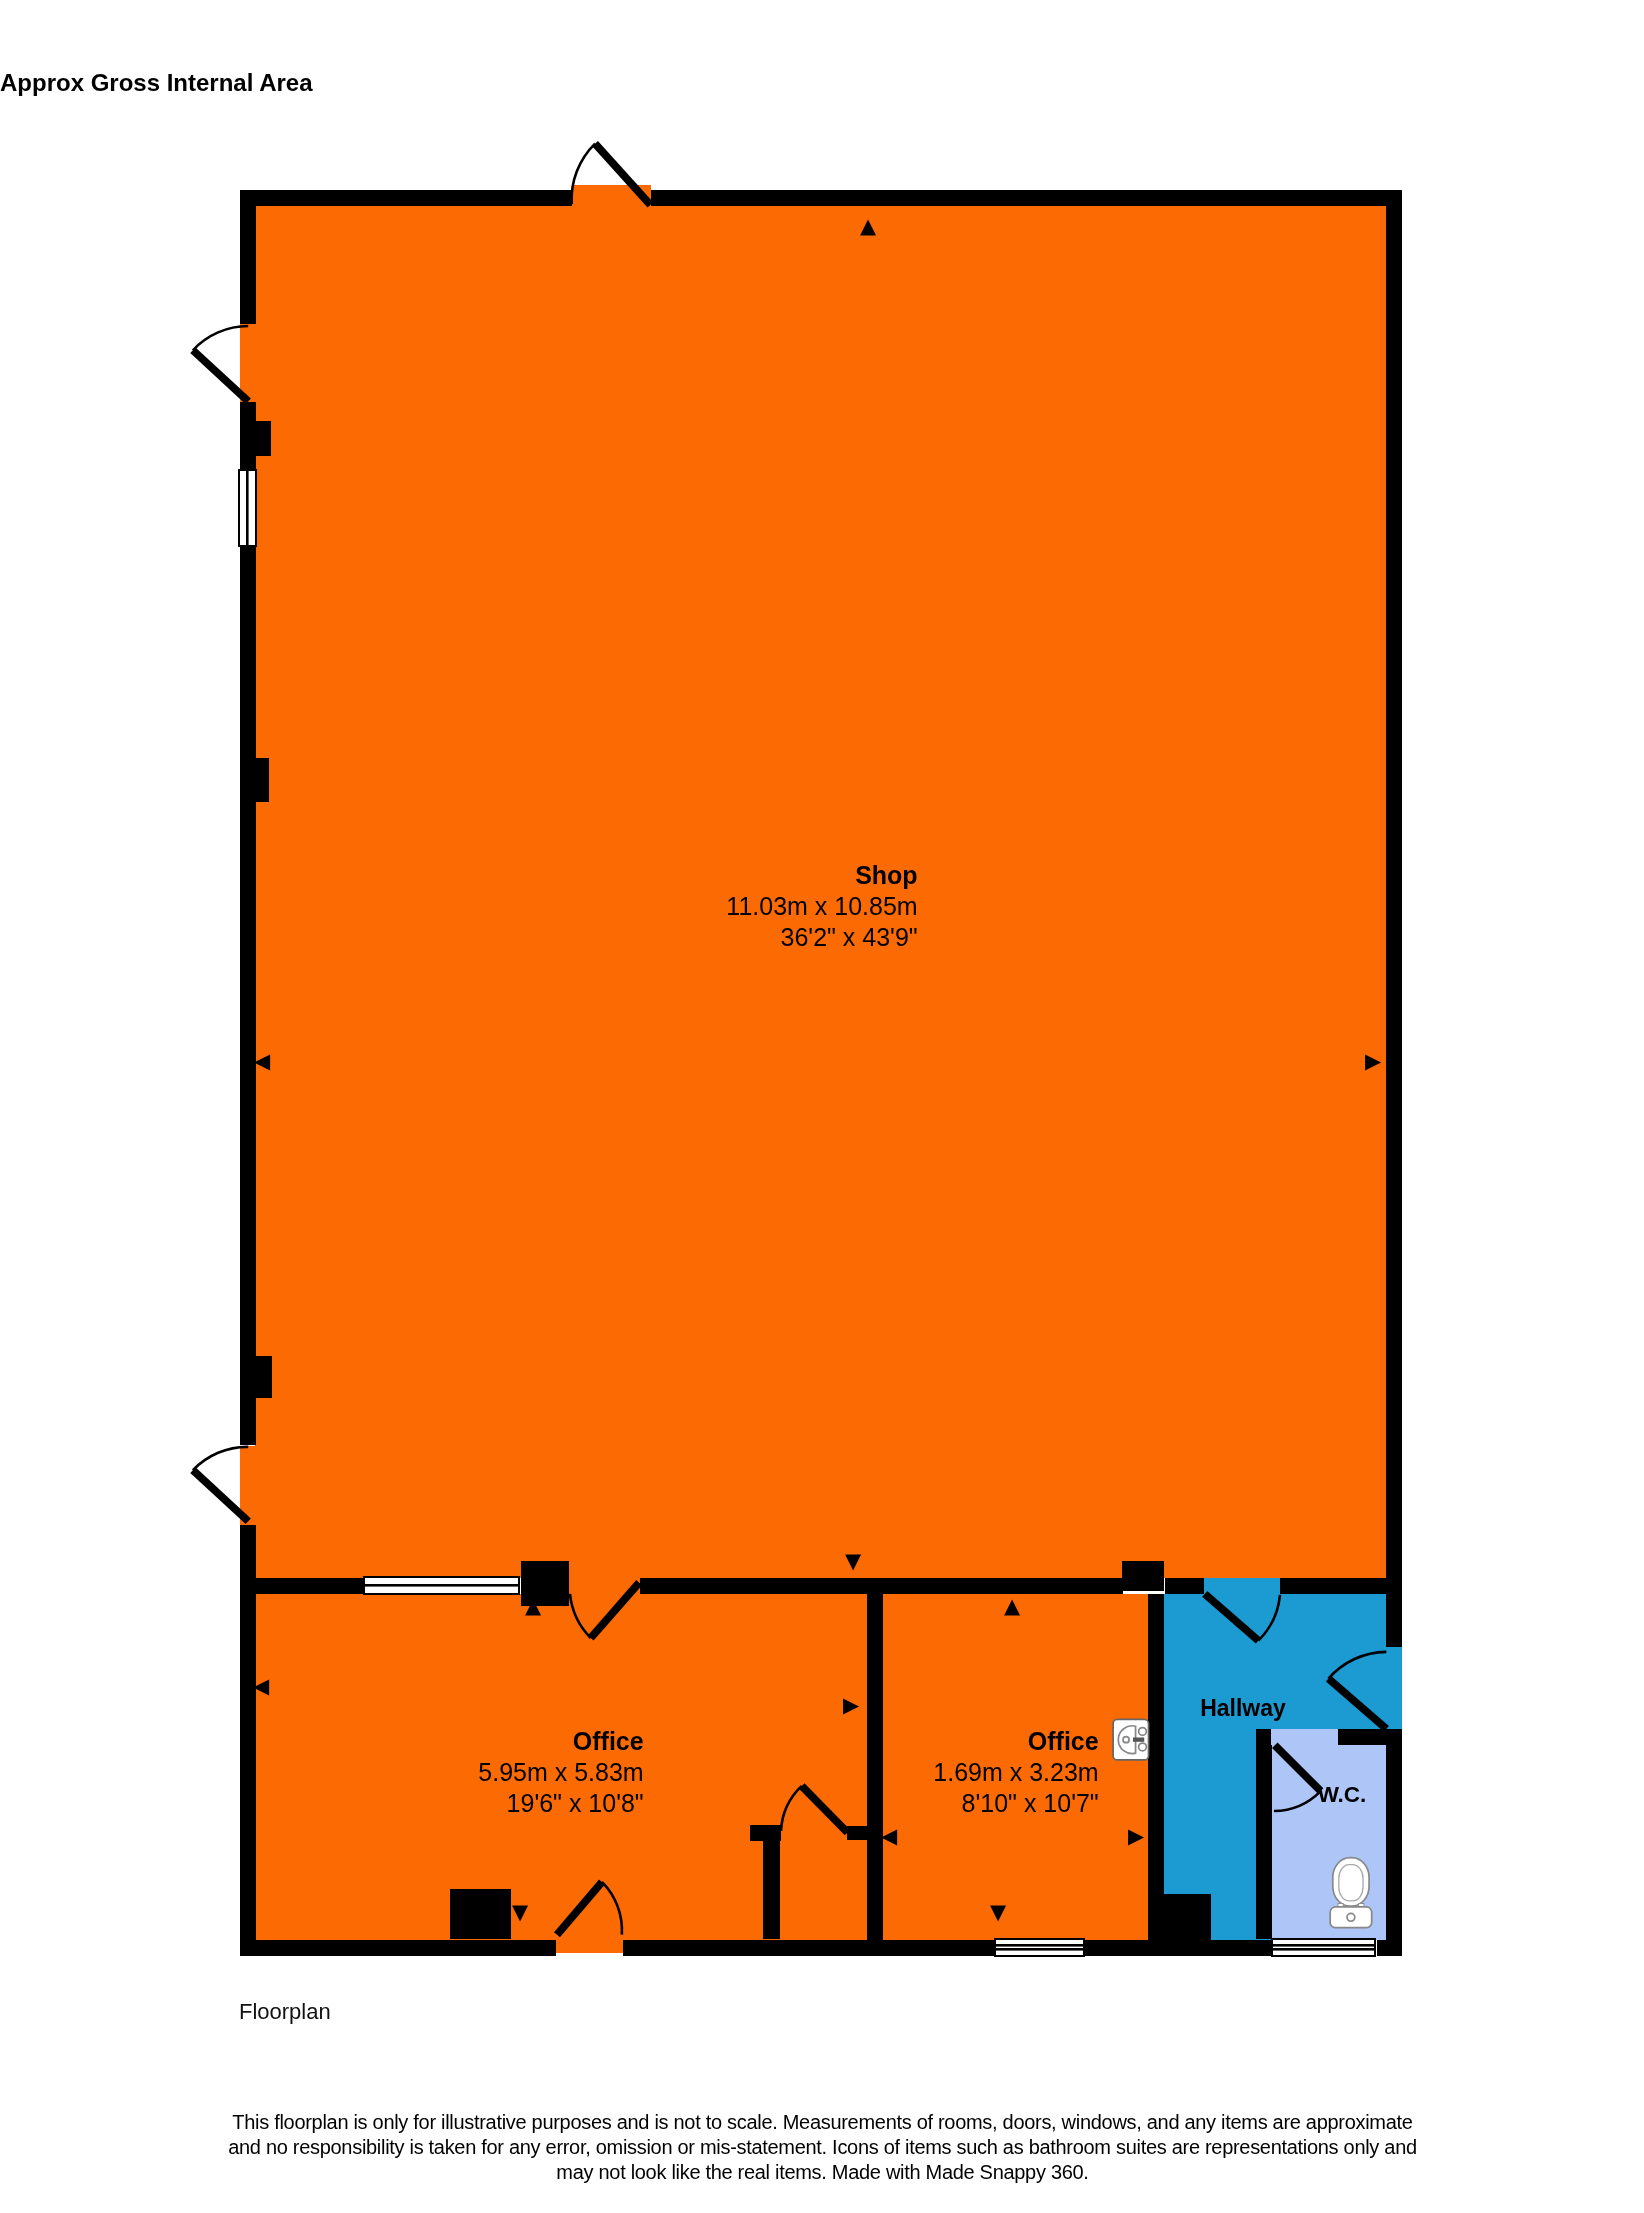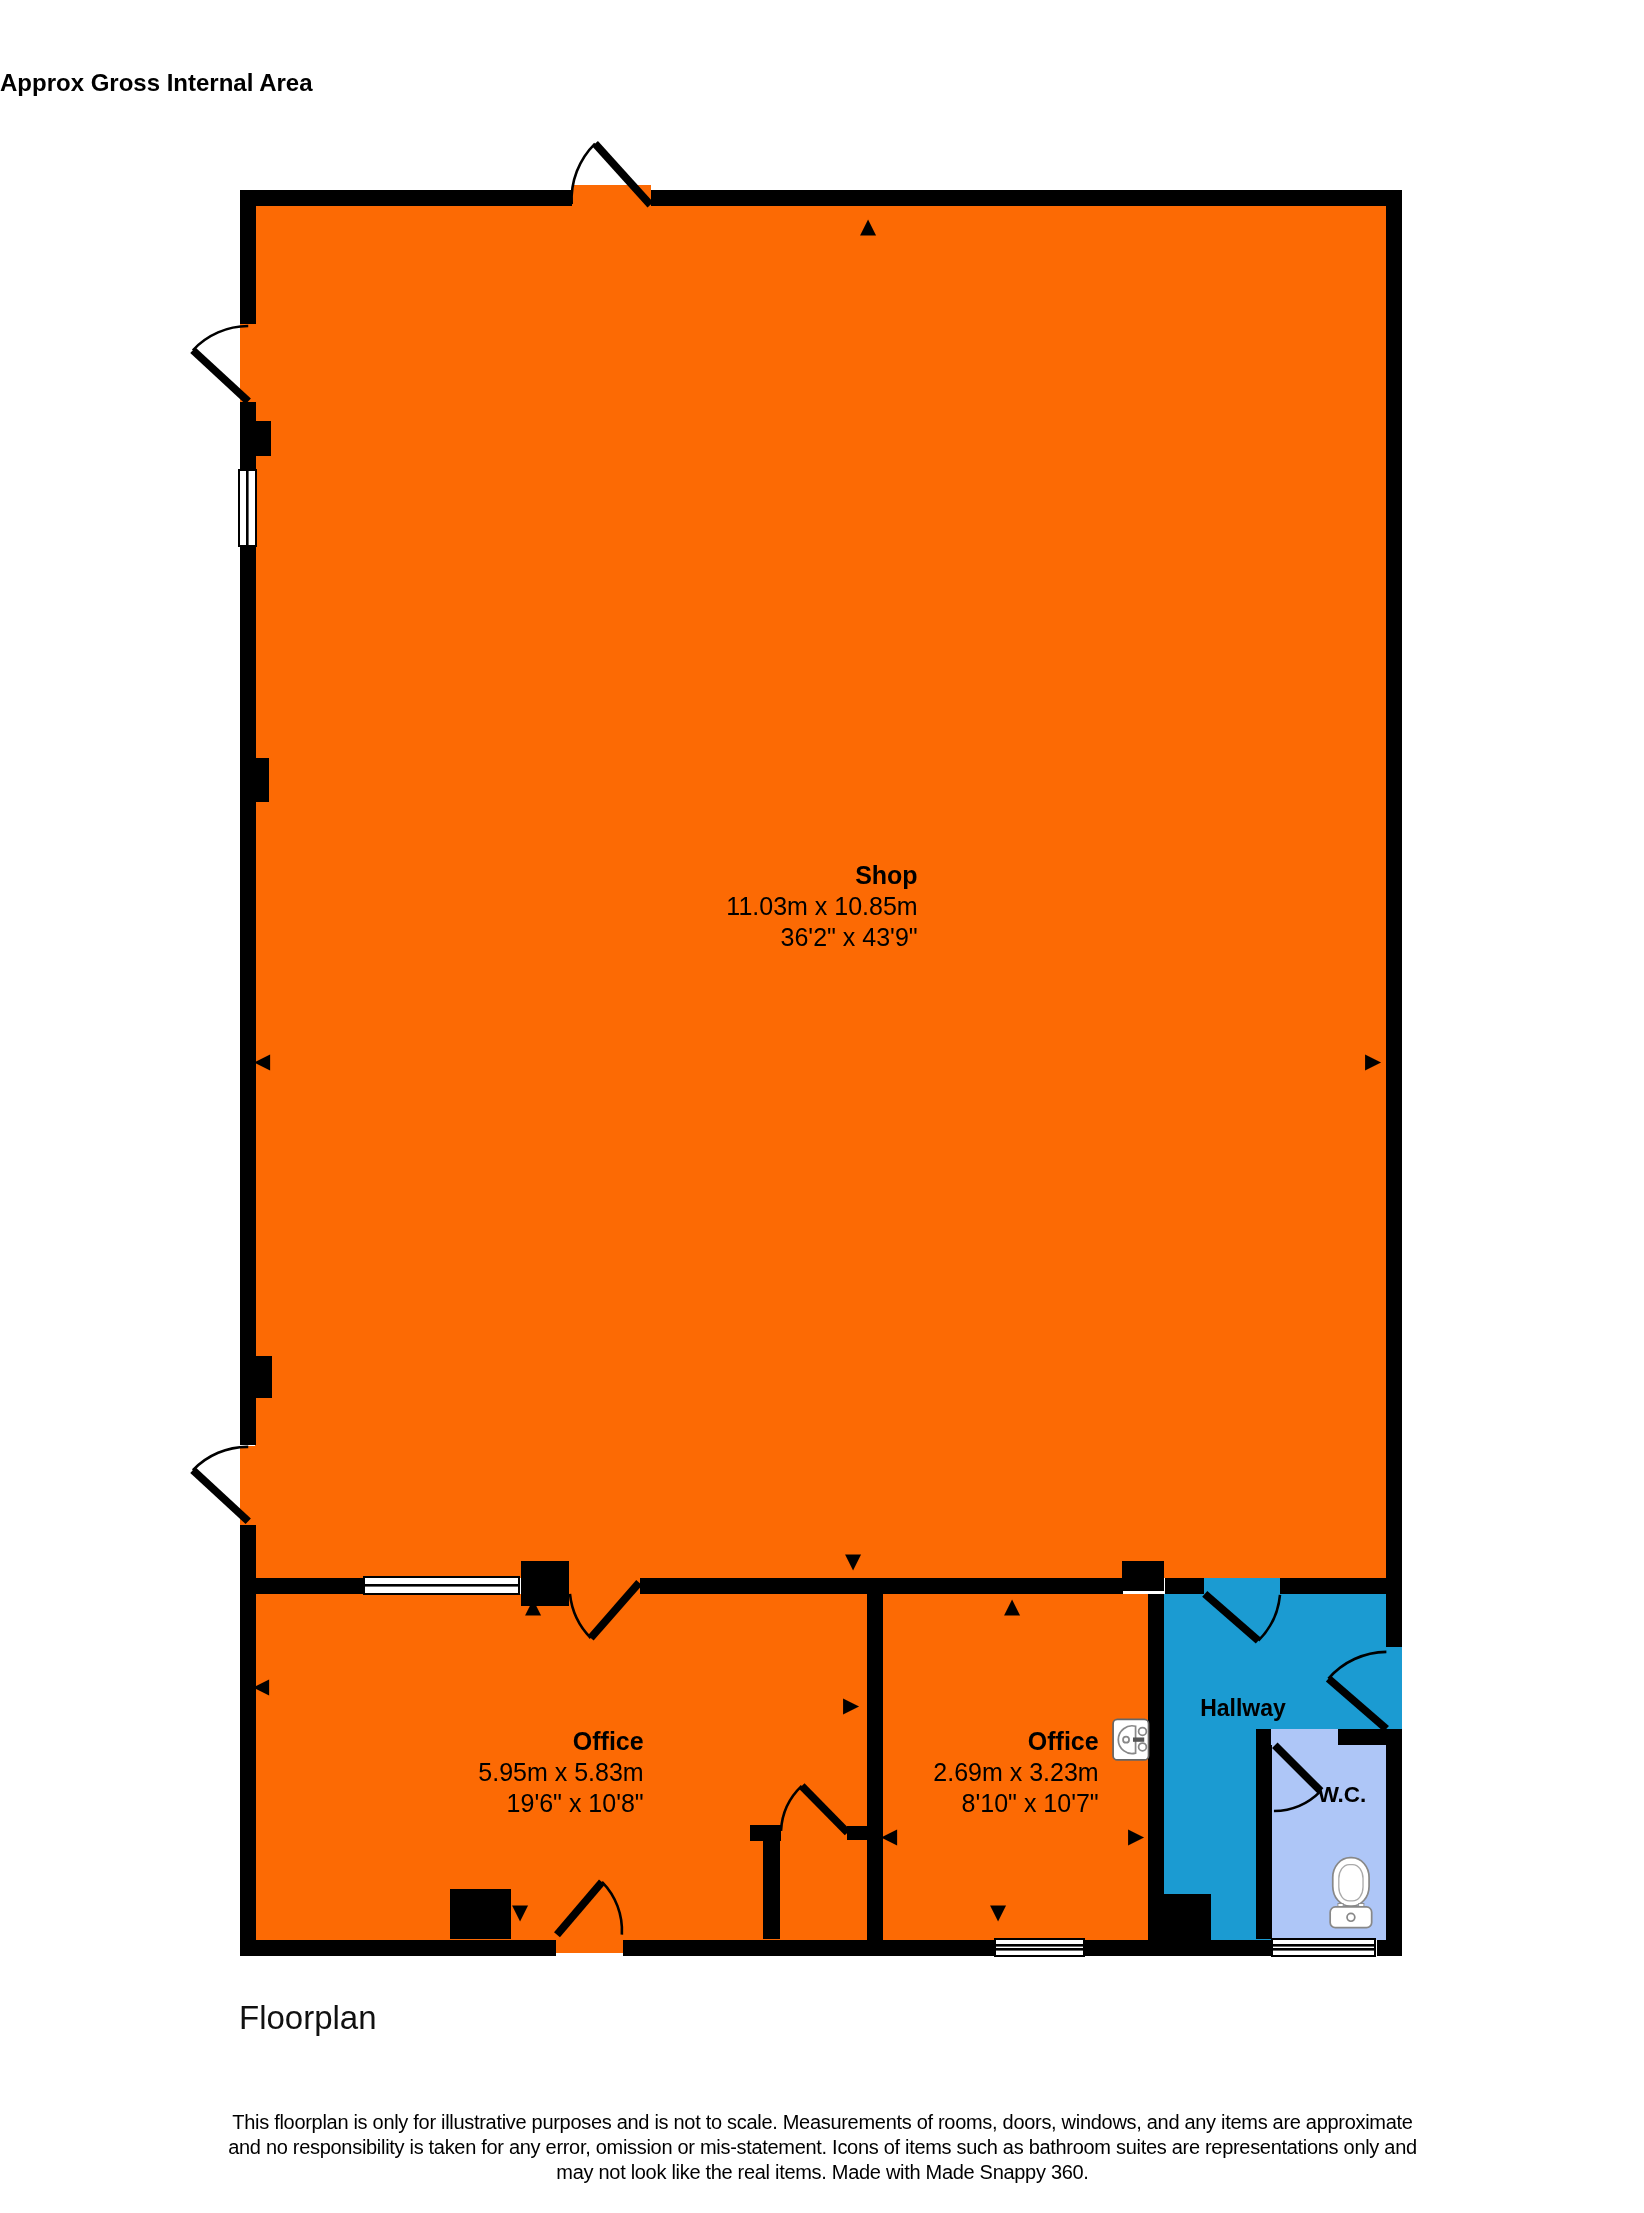--- a/index.html
+++ b/index.html
@@ -25,21 +25,21 @@
       linear-gradient(var(--wall,#000), var(--wall,#000)) 0 67% / 100% 2.6px no-repeat, #fff; }
   .hdr { position:absolute; left:0; right:0; text-align:left; font-weight:bold;
          font-size:24px; color:#000; }
   .room-label { position:absolute; text-align:right; font-size:25px; color:#000;
                 line-height:31px; white-space:nowrap; transform:translateX(-50%); }
   .room-label .rname { font-weight:bold; }
   .small-label { position:absolute; font-weight:bold; font-size:23px; color:#000;
                  transform:translateX(-50%); white-space:nowrap; z-index:30; }
   .arrow { position:absolute; font-size:21px; line-height:21px; color:#000; z-index:25;
            font-family:"DejaVu Sans", sans-serif; }
-  .caption { position:absolute; font-size:33px; color:#111; }
+  .caption { position:absolute; font-size:22px; color:#111; }
   .disclaimer { position:absolute; left:0; right:0; text-align:center;
                 font-size:20px; letter-spacing:-0.3px; color:#000; line-height:25px; }
   svg.overlay { position:absolute; left:0; top:0; z-index:20; pointer-events:none; }
   .z-fix { z-index: 15; }
 </style>
 </head>
 <body>
 
 <div id="canvas">
 
@@ -152,21 +152,21 @@
   </div>
 
   <div class="room-label" style="left:561px;top:1726px">
     <div class="rname">Office</div>
     <div>5.95m x 5.83m</div>
     <div>19'6" x 10'8"</div>
   </div>
 
   <div class="room-label" style="left:1016px;top:1726px">
     <div class="rname">Office</div>
-    <div>2.69m x 3.23m</div>
+    <div>1.69m x 3.23m</div>
     <div>8'10" x 10'7"</div>
   </div>
 
   <div class="small-label" style="left:1243px;top:1695px">Hallway</div>
   <div class="small-label" style="left:1342px;top:1782px;font-size:22.5px">W.C.</div>
 
   <span class="arrow" style="left:860px;top:216px">▲</span>
   <span class="arrow" style="left:845px;top:1551px">▼</span>
   <span class="arrow" style="left:254px;top:1051px">◀</span>
   <span class="arrow" style="left:1365px;top:1051px">▶</span>

